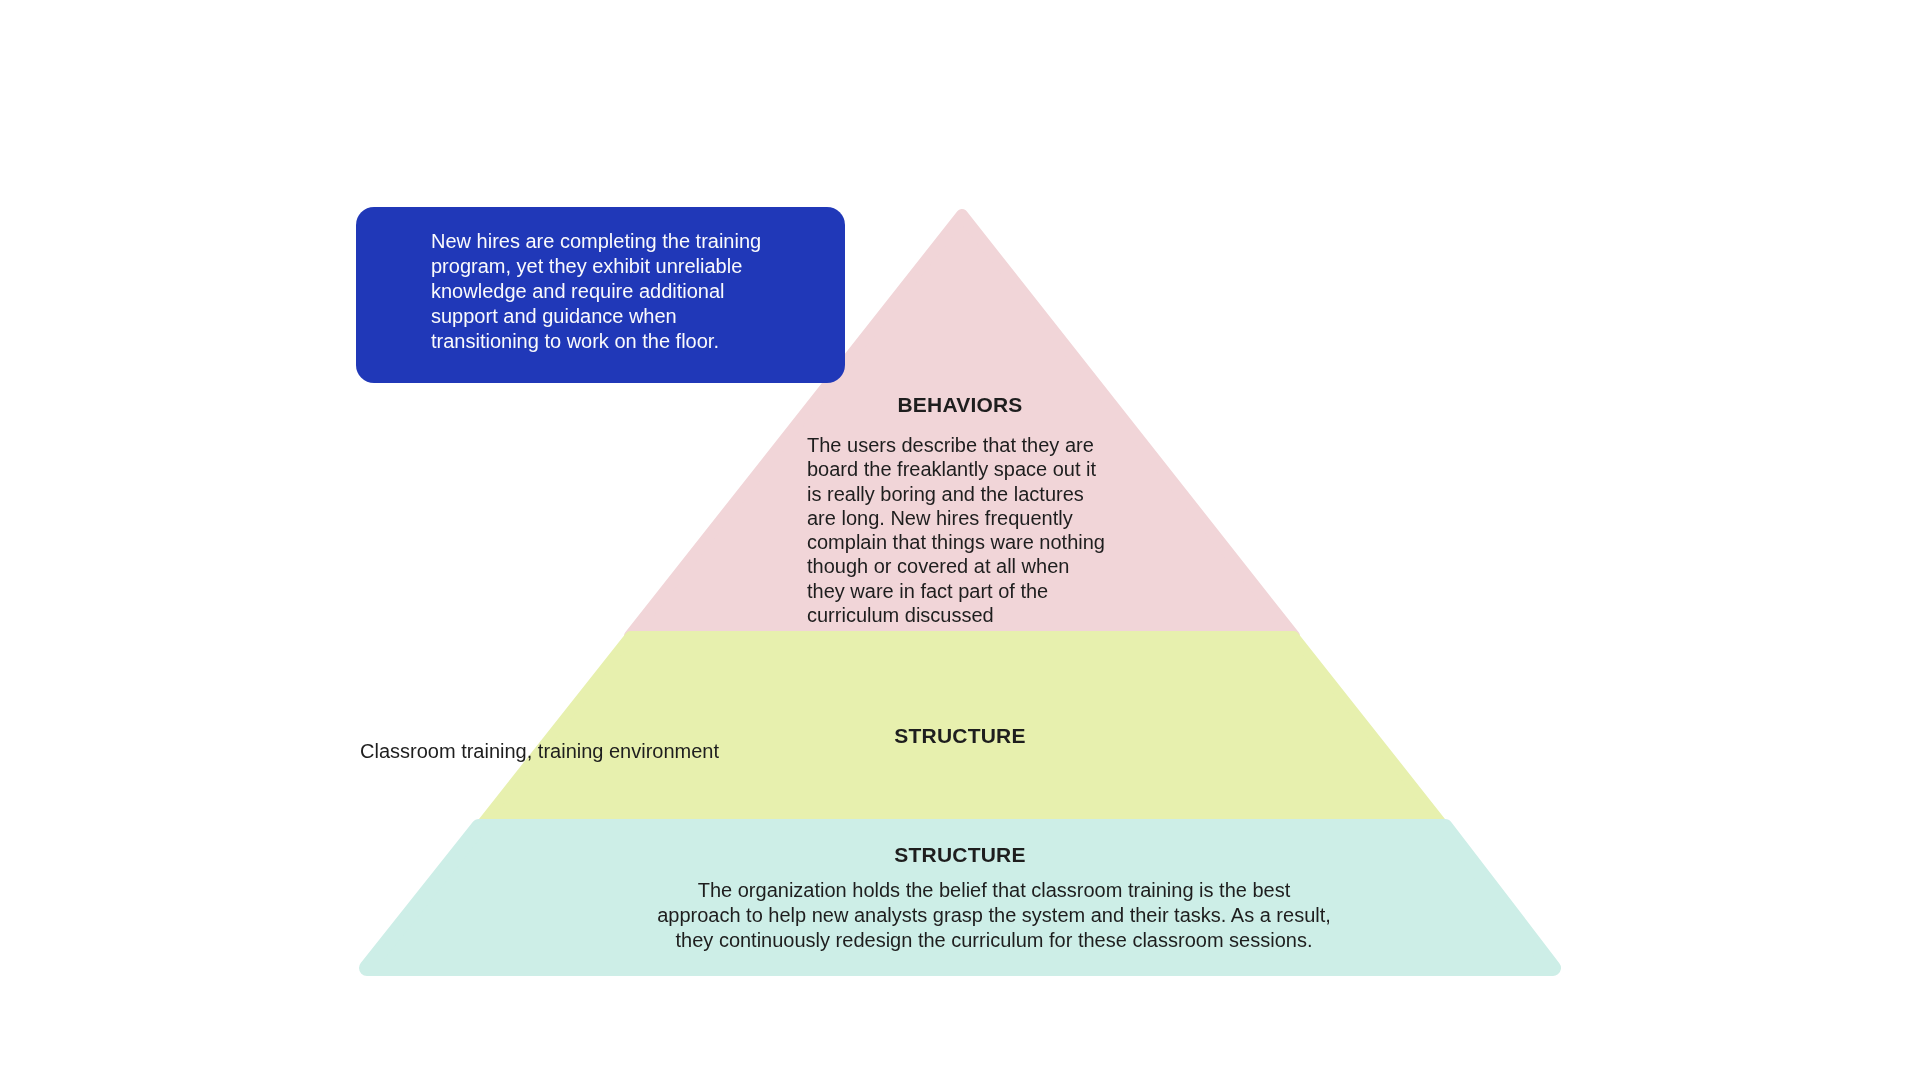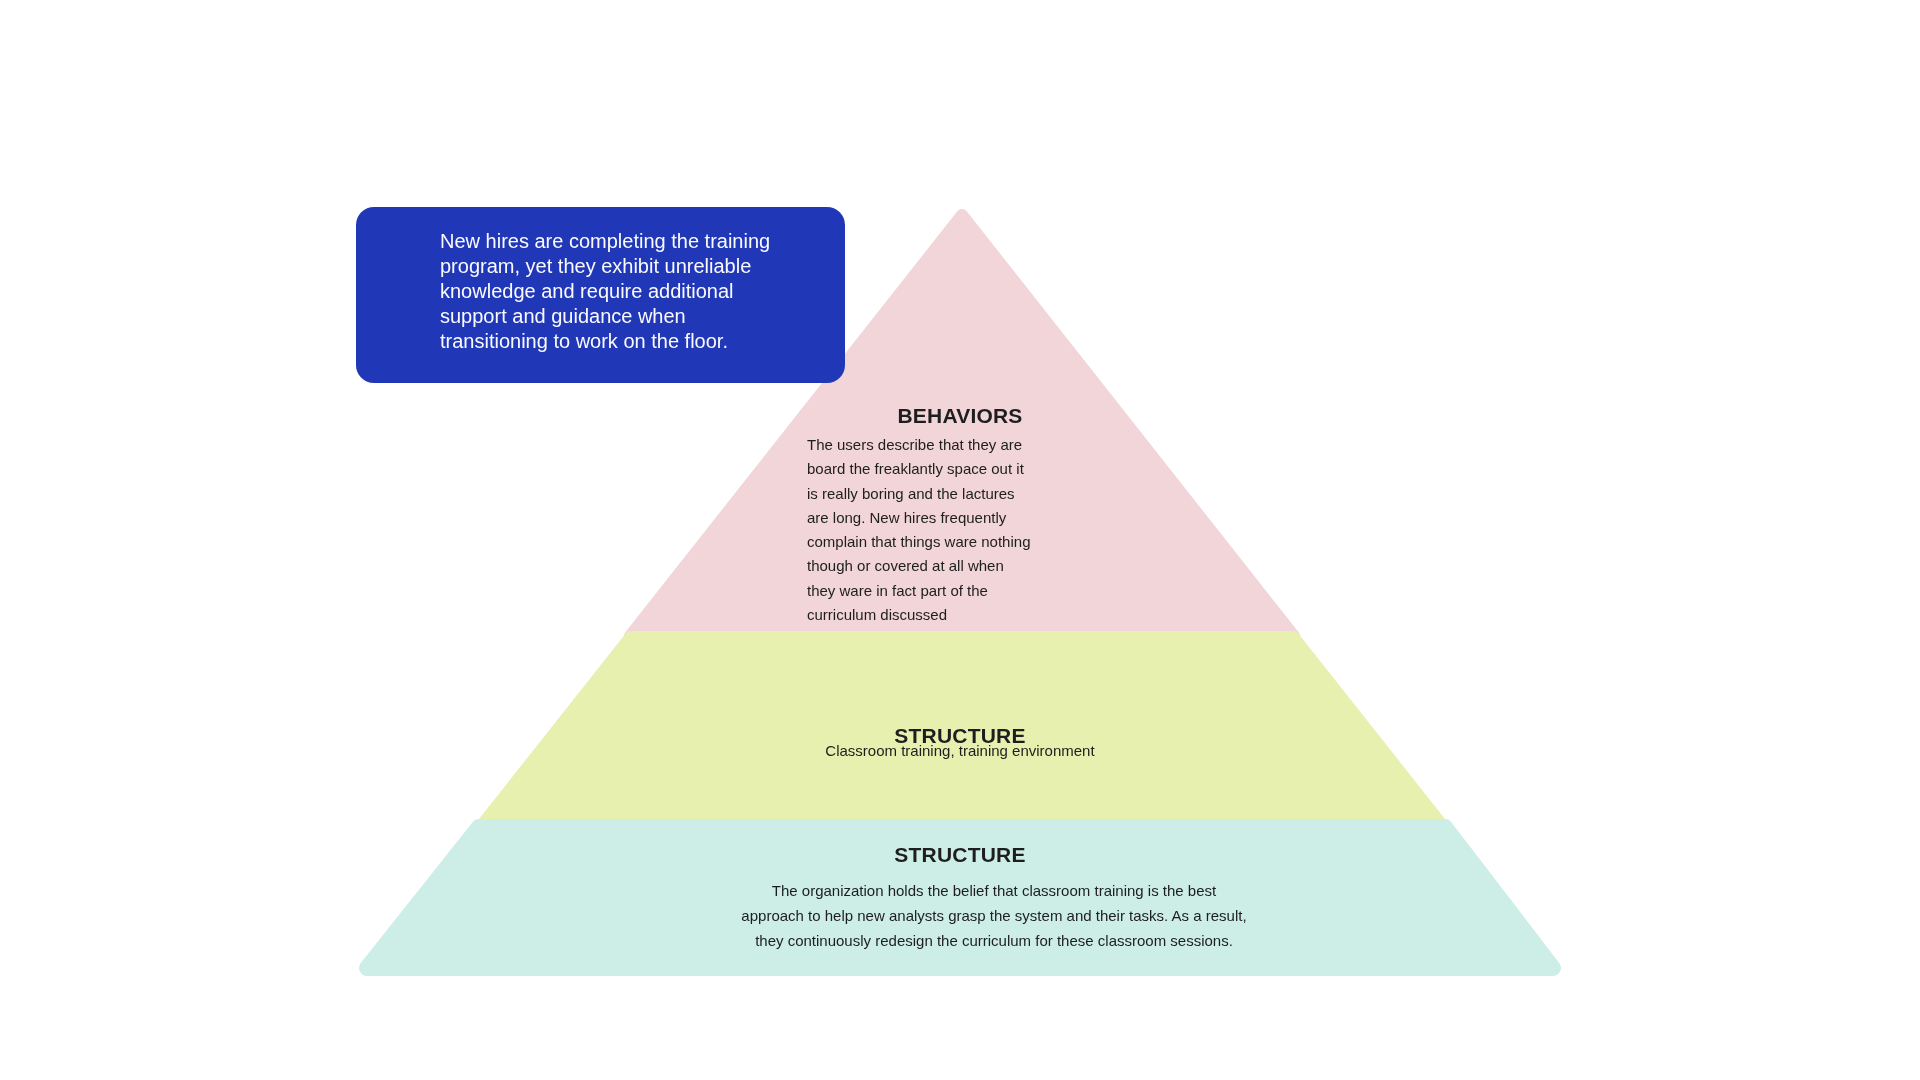--- a/index.html
+++ b/index.html
@@ -26,58 +26,57 @@
     left: 360px;
     width: 1200px;
     text-align: center;
     font-size: 21px;
     font-weight: bold;
     letter-spacing: 0.2px;
     white-space: pre-line;
   }
   .layer-body {
     position: absolute;
-    font-size: 15px;
+    font-size: 20px;
     line-height: 24.3px;
     white-space: pre-line;
   }
   .t-behaviors { top: 393px; }
   .b-behaviors { left: 807px; top: 433px; width: 330px; text-align: left; }
   .t-structure { top: 704px; }
-  .b-structure { left: 360px; top: 739px; width: 1200px; text-align: center; }
+  .b-structure { left: 360px; top: 739px; width: 1200px; text-align: left; }
   .t-mindsets  { top: 843px; }
   .b-mindsets  { left: 629px; top: 878px; width: 730px; line-height: 25px; text-align: center; }
   .sticky-note {
     position: absolute;
     left: 356px;
     top: 207px;
     width: 489px;
     height: 176px;
     border-radius: 18px;
-    padding-left: 9px;
   }
   .sticky-text {
     padding: 22px 36px 0 75px;
     font-size: 20px;
     line-height: 25px;
     white-space: pre-line;
   }
 </style>
 </head>
 <body>
 
 <div class="canvas">
 
   <svg class="pyramid-svg" viewBox="0 0 1920 1080" xmlns="http://www.w3.org/2000/svg">
     <polygon points="962,215 1294,636 630,636" stroke-width="12" fill="#f1d5d8" stroke="#f1d5d8"></polygon>
     <polygon points="630,636 1294,636 1445,827 479,827" stroke-width="10" fill="#e7f0ae" stroke="#e7f0ae"></polygon>
     <polygon points="479,827 1445,827 1553,968 367,968" stroke-width="16" fill="#cdeee7" stroke="#cdeee7"></polygon>
   </svg>
 
-  <div class="layer-title t-behaviors" style="color: rgb(30, 30, 30); margin-top: 11px;">BEHAVIORS</div>
+  <div class="layer-title t-behaviors" style="color: rgb(30, 30, 30);">BEHAVIORS</div>
   <div class="layer-body b-behaviors" style="color: rgb(30, 30, 30);">The users describe that they are
 board the freaklantly space out it
 is really boring and the lactures
 are long. New hires frequently
 complain that things ware nothing
 though or covered at all when
 they ware in fact part of the
 curriculum discussed</div>
 
   <div class="layer-title t-structure" style="color: rgb(30, 30, 30); margin-top: 20px;">STRUCTURE</div>

